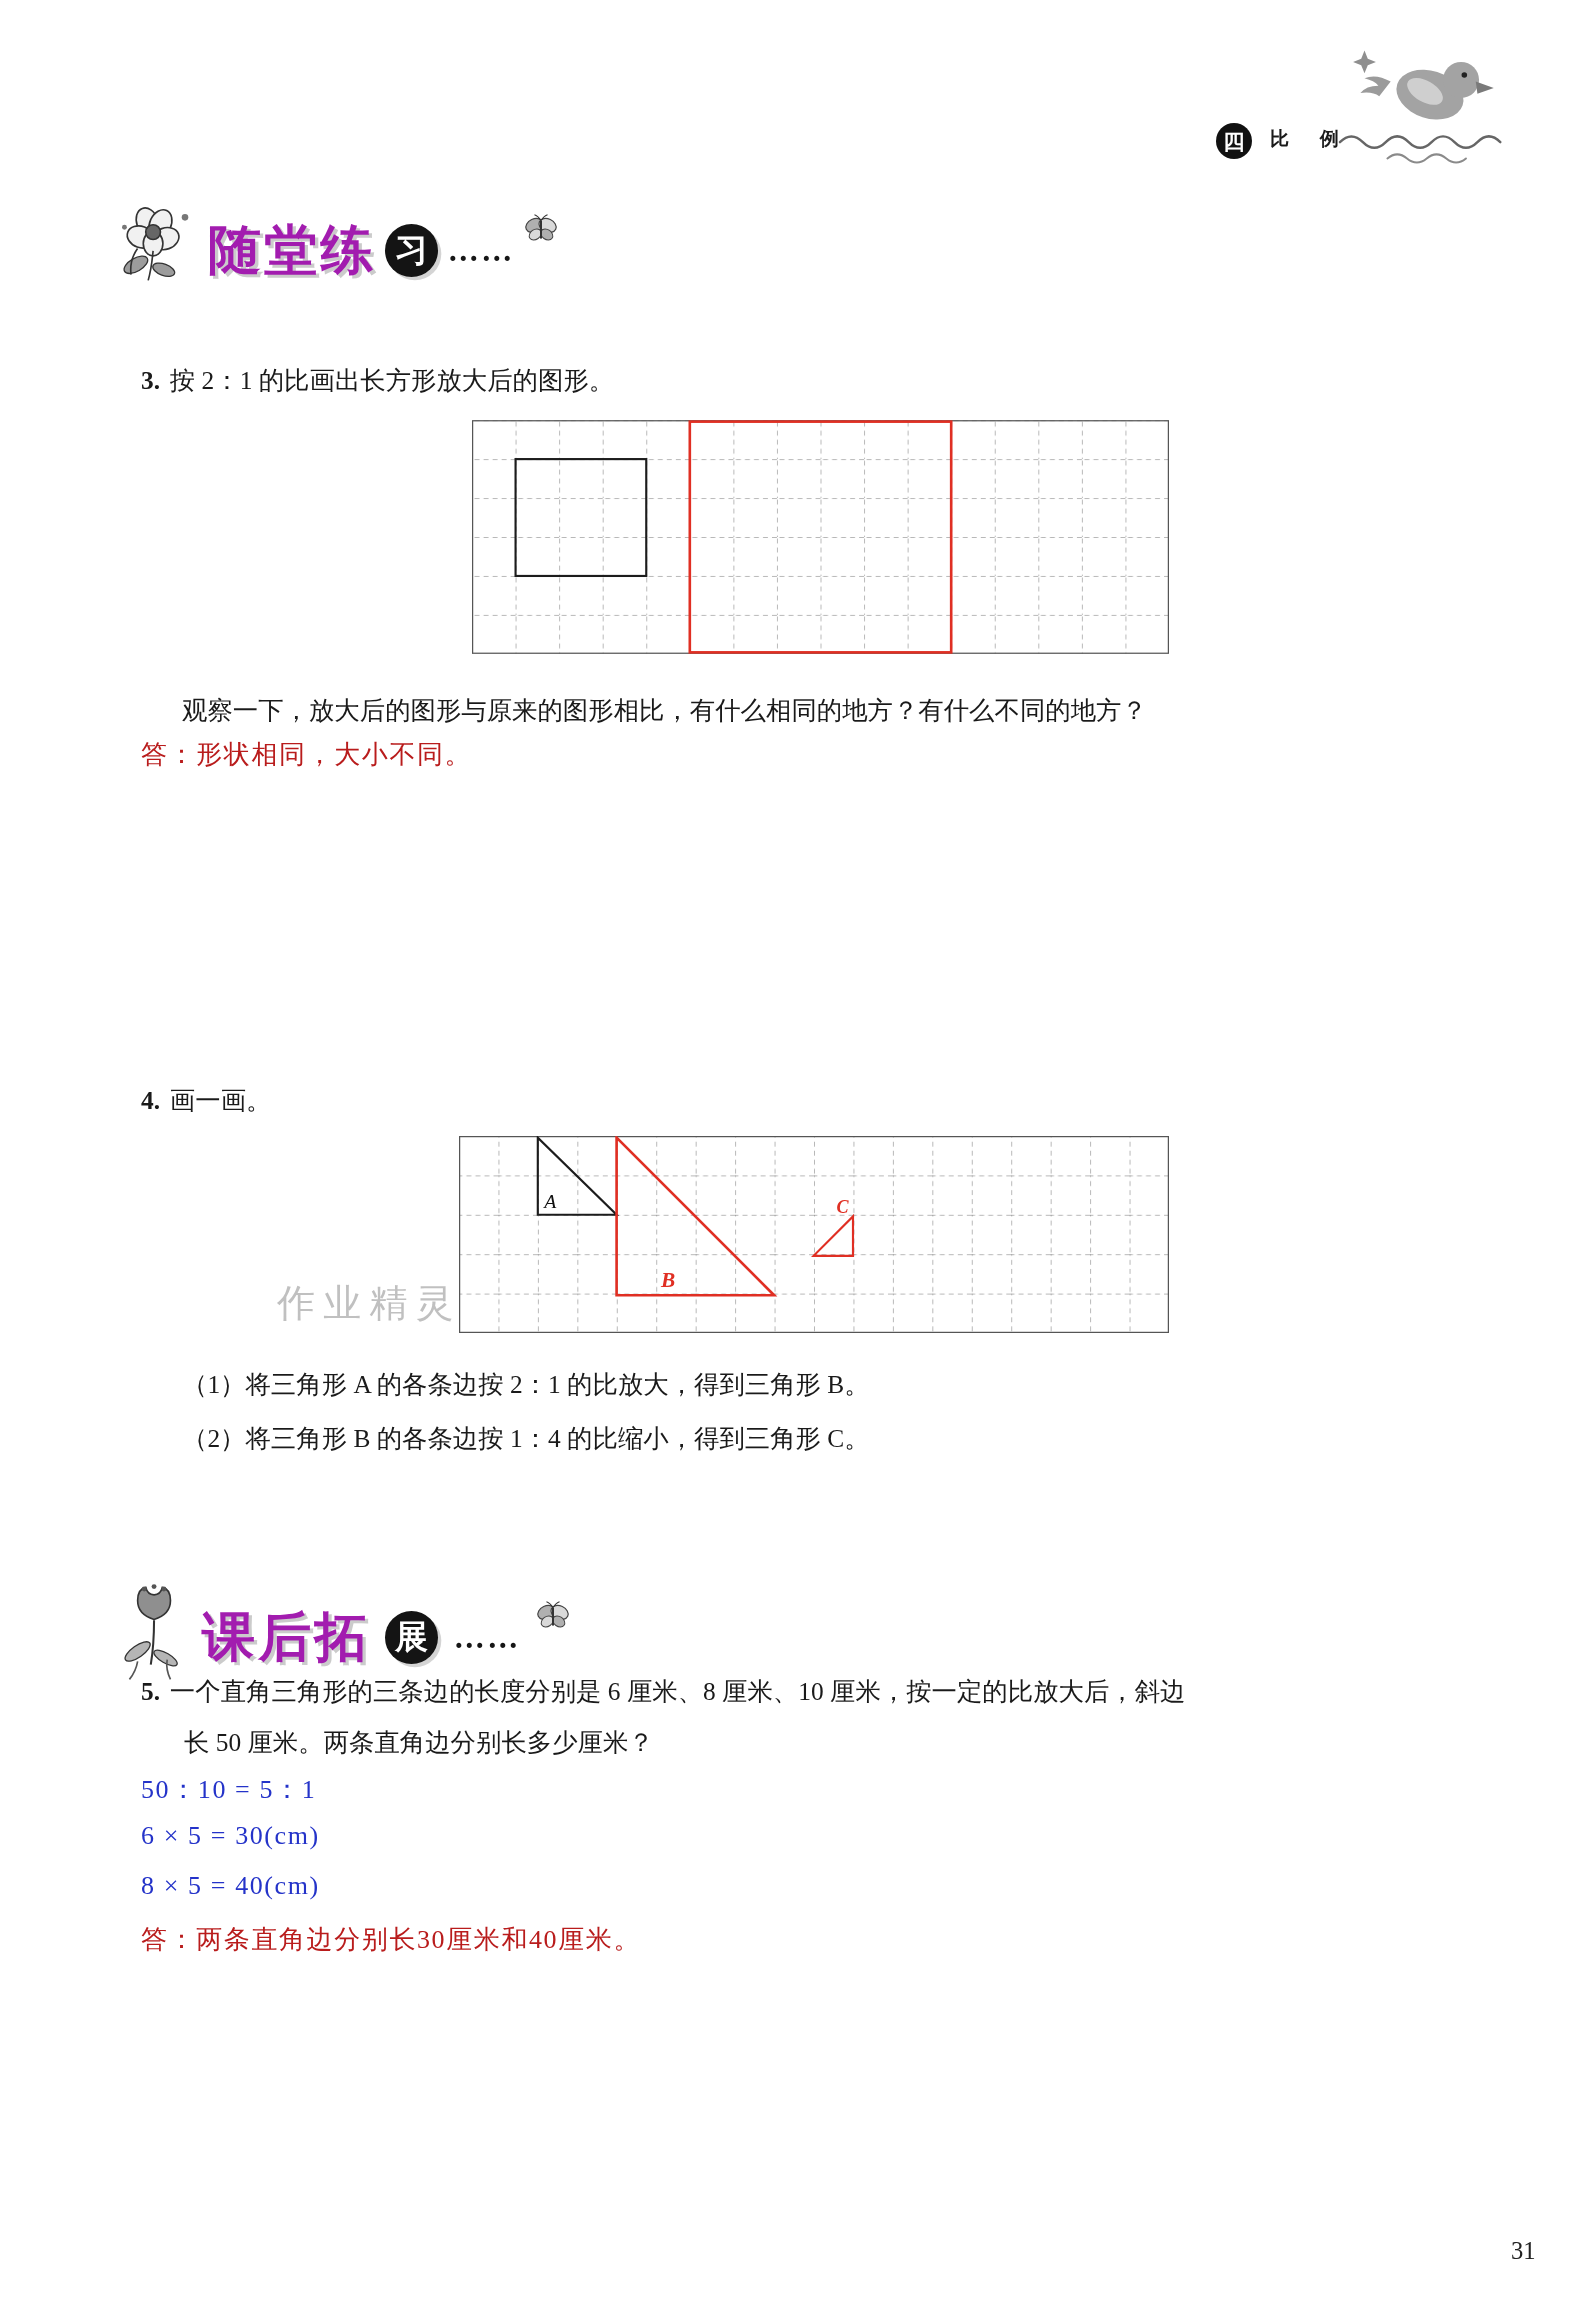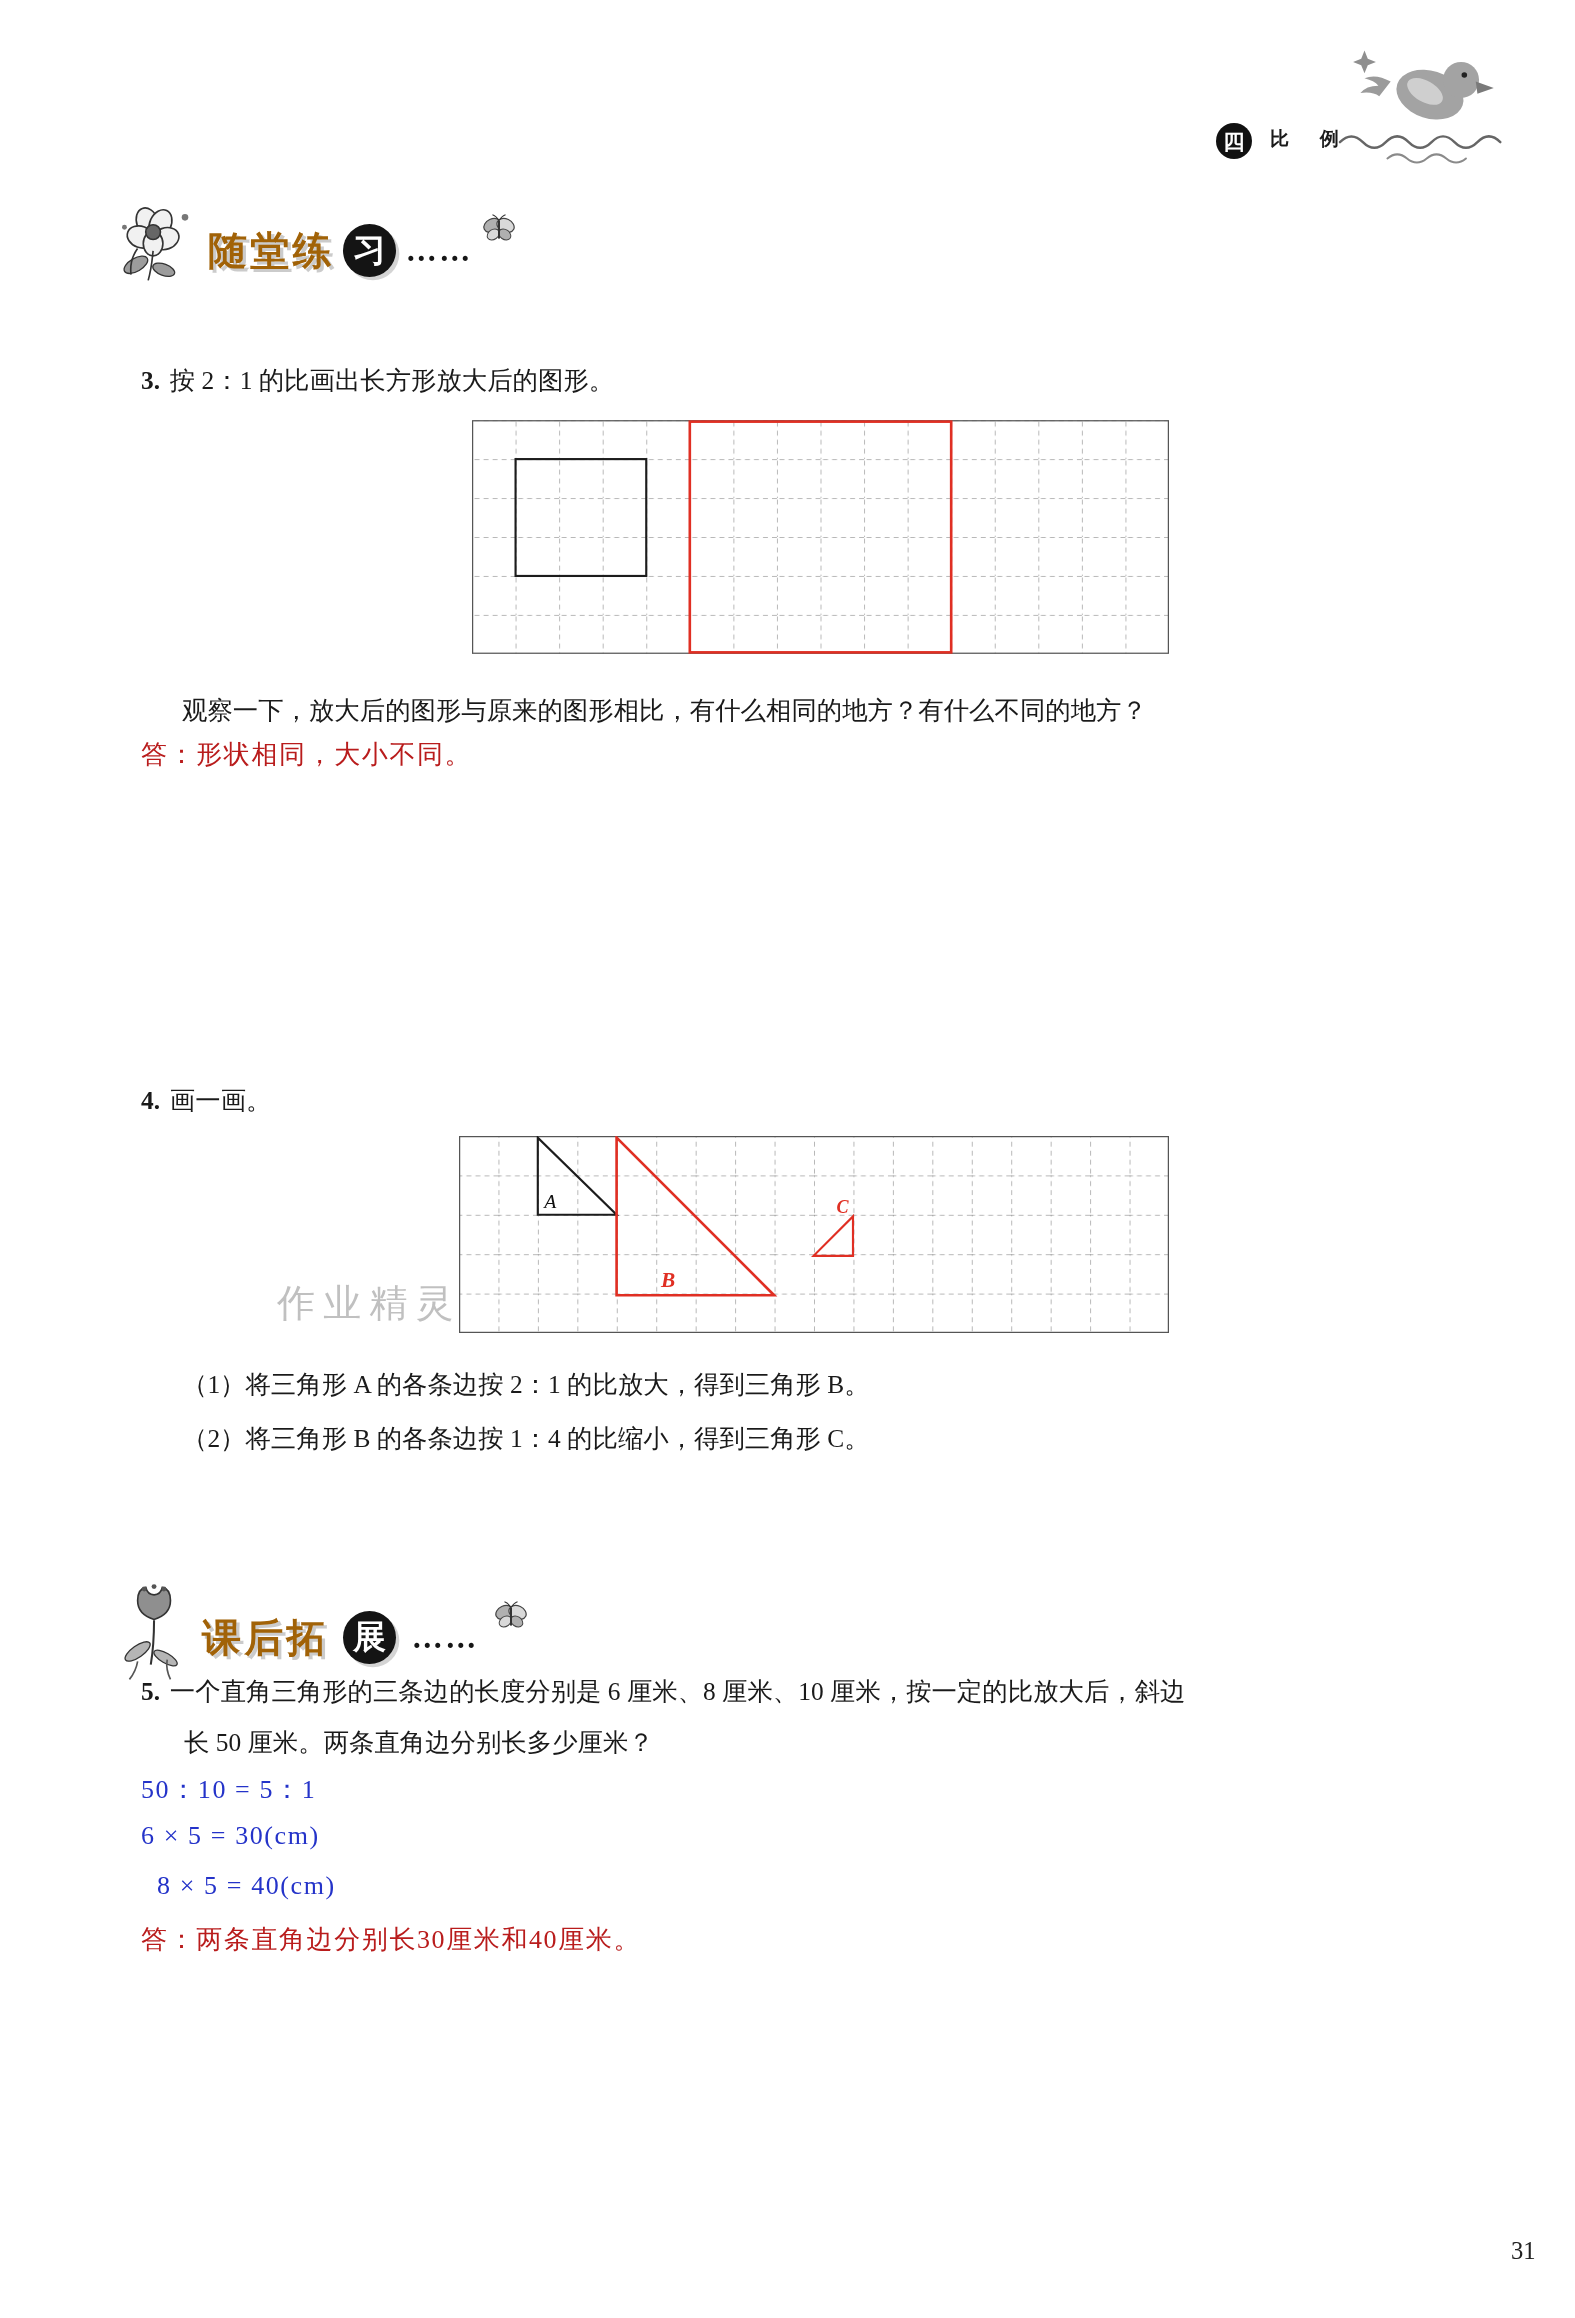--- a/index.html
+++ b/index.html
@@ -26,21 +26,21 @@
   }
   #unit-title{left:1270px;top:126px;font-size:19px;font-weight:bold;letter-spacing:13px;white-space:nowrap;}
   #bird{left:1333px;top:39px;}
 
   
   .sec-header{position:absolute;display:flex;align-items:center;}
   #sec1{left:113px;top:199px;}
   #sec2{left:113px;top:1584px;gap:6px;}
   .sec-flower{margin-right:4.9px;}
   .sec-title{
-    font-size:39px;font-weight:bold;letter-spacing:3.3px;color:#a16207;
+    font-size:53px;font-weight:bold;letter-spacing:3.3px;color:#a21caf;
     text-shadow:3.3px 3.3px 0 rgba(160,160,160,.55);
     white-space:nowrap;
   }
   .sec-circle{
     width:53px;height:53px;border-radius:50%;background:#141414;color:#fff;
     display:flex;align-items:center;justify-content:center;
     font-size:33px;font-weight:bold;margin-left:8.2px;flex:0 0 auto;
     box-shadow:3.3px 3.3px 0 rgba(160,160,160,.45);
   }
   .sec-dots{font-size:31px;font-weight:bold;color:#161616;margin-left:9.8px;letter-spacing:2.5px;}
@@ -53,21 +53,21 @@
   #q3-line{left:141px;top:361px;}
   #q3-observe{left:182px;top:691px;}
   #q3-answer{left:141px;top:735px;font-size:26px;letter-spacing:1.6px;}
   #q4-line{left:141px;top:1081px;}
   #q4-item1{left:182px;top:1365px;}
   #q4-item2{left:182px;top:1419px;}
   #q5-line1{left:141px;top:1672px;}
   #q5-line2{left:184px;top:1723px;}
   #q5-work0{left:141px;top:1772px;}
   #q5-work1{left:141px;top:1821px;}
-  #q5-work2{left:141px;top:1871px;margin-left:16px;}
+  #q5-work2{left:141px;top:1871px;}
   #q5-answer{left:141px;top:1920px;font-size:26px;letter-spacing:1.6px;}
 
   #watermark{
     left:277px;top:1278px;z-index:6;
     font-size:38px;font-weight:normal;letter-spacing:8.2px;
     color:#8d8d8d;opacity:.55;white-space:nowrap;
   }
   #page-number{left:1511px;top:2237px;font-size:24.6px;color:#222;}
 </style>
 </head>

